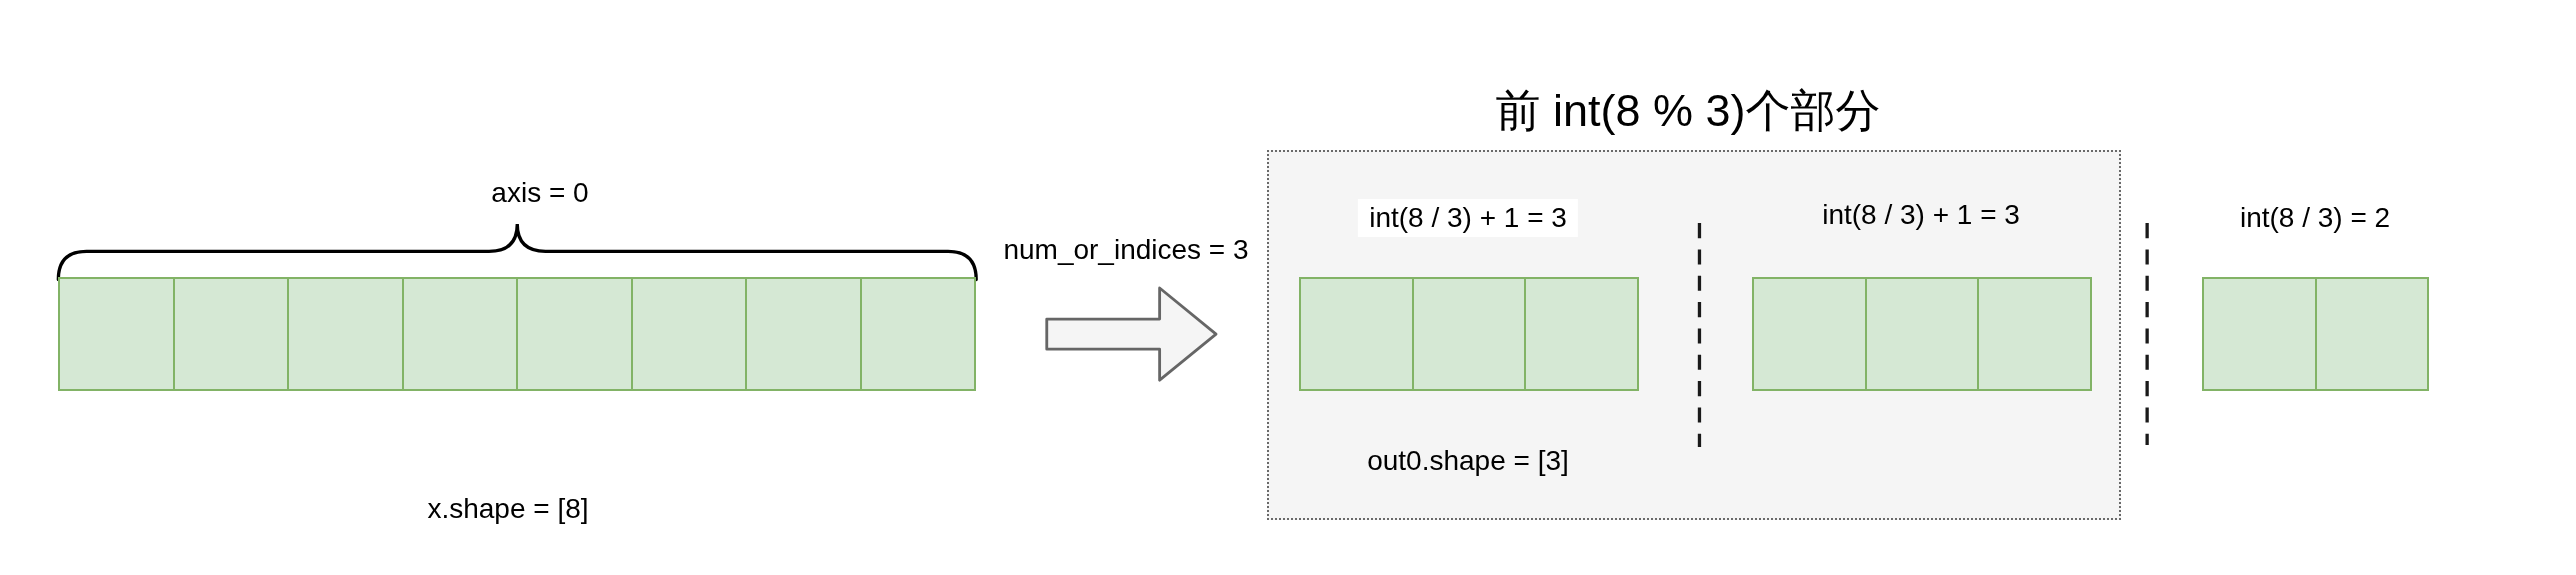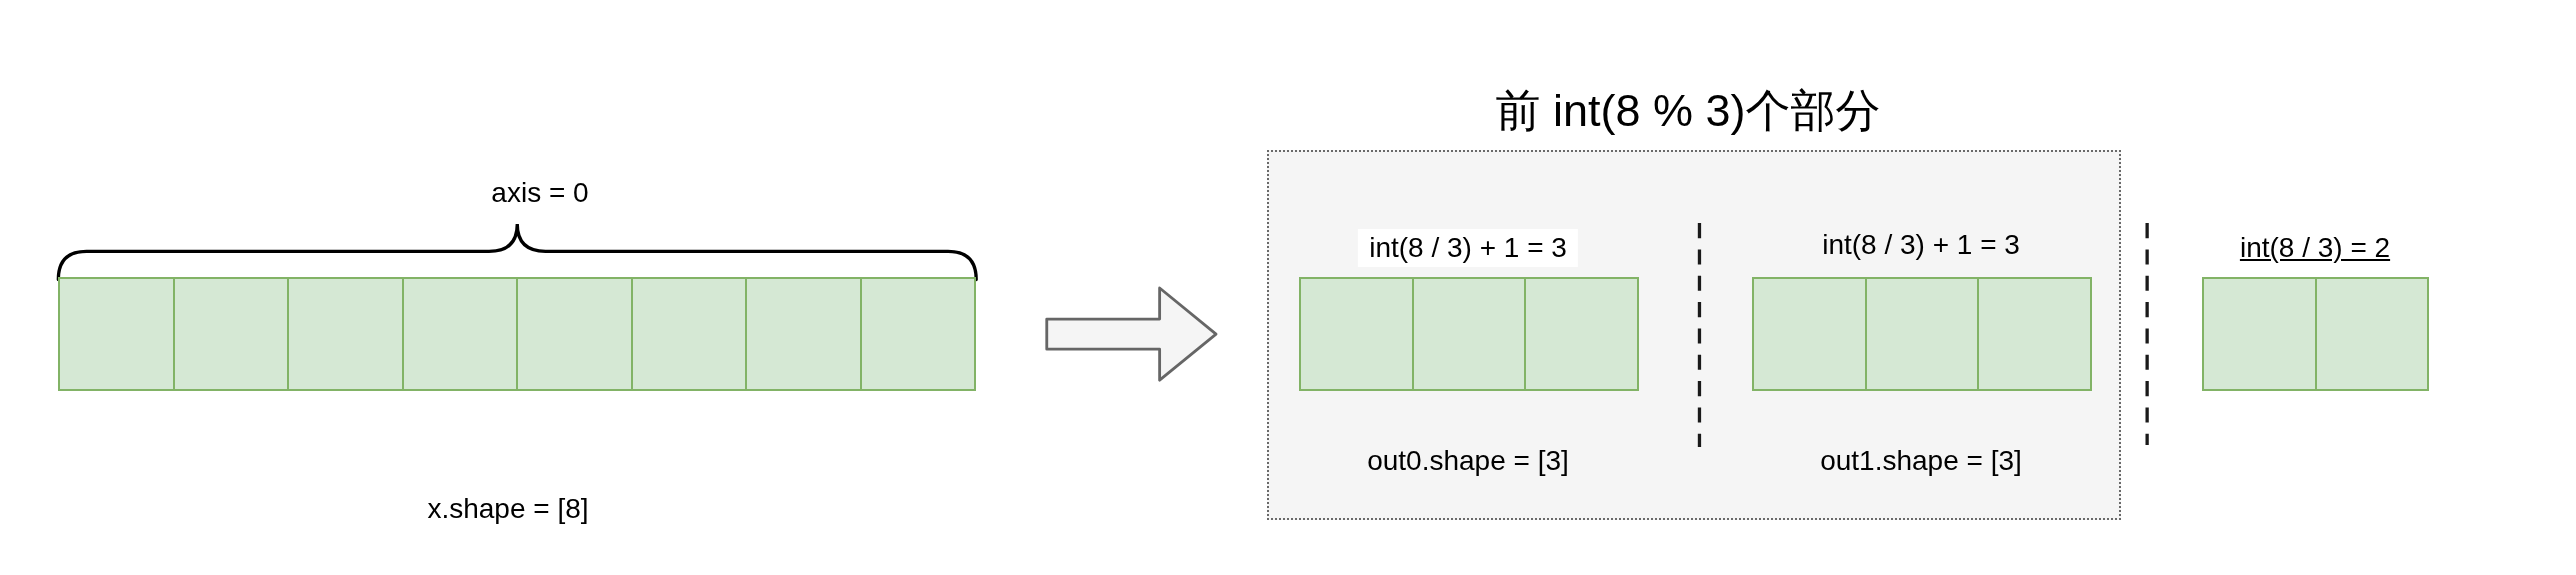--- a/index.html
+++ b/index.html
@@ -39,26 +39,26 @@
   
   .label {
     position:absolute; transform:translateX(-50%);
     white-space:nowrap; font-size:28px; line-height:1.15;
     color:var(--text,#000);
   }
   .axis-label   { left:508px;  top:177px;margin-left:32px; }
   .x-shape-label{ left:508px;  top:445px;margin-top:48px; }
   .num-label    { left:1126px; top:234px; }
   .title-label  { left:1688px; top:87px; font-size:45px; line-height:1.05;text-align:right; }
-  .size-label   { top:199px;margin-top:30px; }
+  .size-label   { top:199px; }
   .shape-label  { top:445px;text-align:center; }
   .size-label.bg{ background:var(--label-bg,#ffffff); padding:2.8px 11.3px; }
   .g0 { left:1468px; }
   .g1 { left:1921px; }
-  .g2 { left:2315px;text-decoration:underline; }
+  .g2 { left:2315px; }
 </style>
 </head>
 <body>
 
 <div class="canvas">
 
   <div class="dotted-box"></div>
 
   <svg class="layer" width="2576" height="576" viewBox="0 0 2739 612">
     <path d="M 62 297 Q 62 267 92 267 L 520 267 Q 550 267 550 238 Q 550 267 580 267 L 1008 267 Q 1038 267 1038 297" fill="none" stroke="var(--brace,#000)" stroke-width="3.5" stroke-linecap="round"></path>
@@ -73,38 +73,38 @@
       <div class="cell"></div>
       <div class="cell"></div>
       <div class="cell"></div>
       <div class="cell"></div>
       <div class="cell"></div>
       <div class="cell"></div>
       <div class="cell"></div>
     </div>
   <div class="label x-shape-label">x.shape = [8]</div>
 
+  <div class="label num-label">num_or_indices = 3</div>
 
   <div class="label title-label">前 int(8 % 3)个部分</div>
 
   <div class="label size-label bg g0">int(8 / 3) + 1 = 3</div>
   <div class="cells out0-cells">
       <div class="cell"></div>
       <div class="cell"></div>
       <div class="cell"></div>
     </div>
   <div class="label shape-label g0">out0.shape = [3]</div>
 
   <div class="label size-label g1">int(8 / 3) + 1 = 3</div>
   <div class="cells out1-cells">
       <div class="cell"></div>
       <div class="cell"></div>
       <div class="cell"></div>
     </div>
-  <div class="label shape-label g1">out1.shape = [3]</div>
 
   <div class="label size-label bg g2">int(8 / 3) = 2</div>
   <div class="cells out2-cells">
       <div class="cell"></div>
       <div class="cell"></div>
     </div>
 
 </div>
 
 

